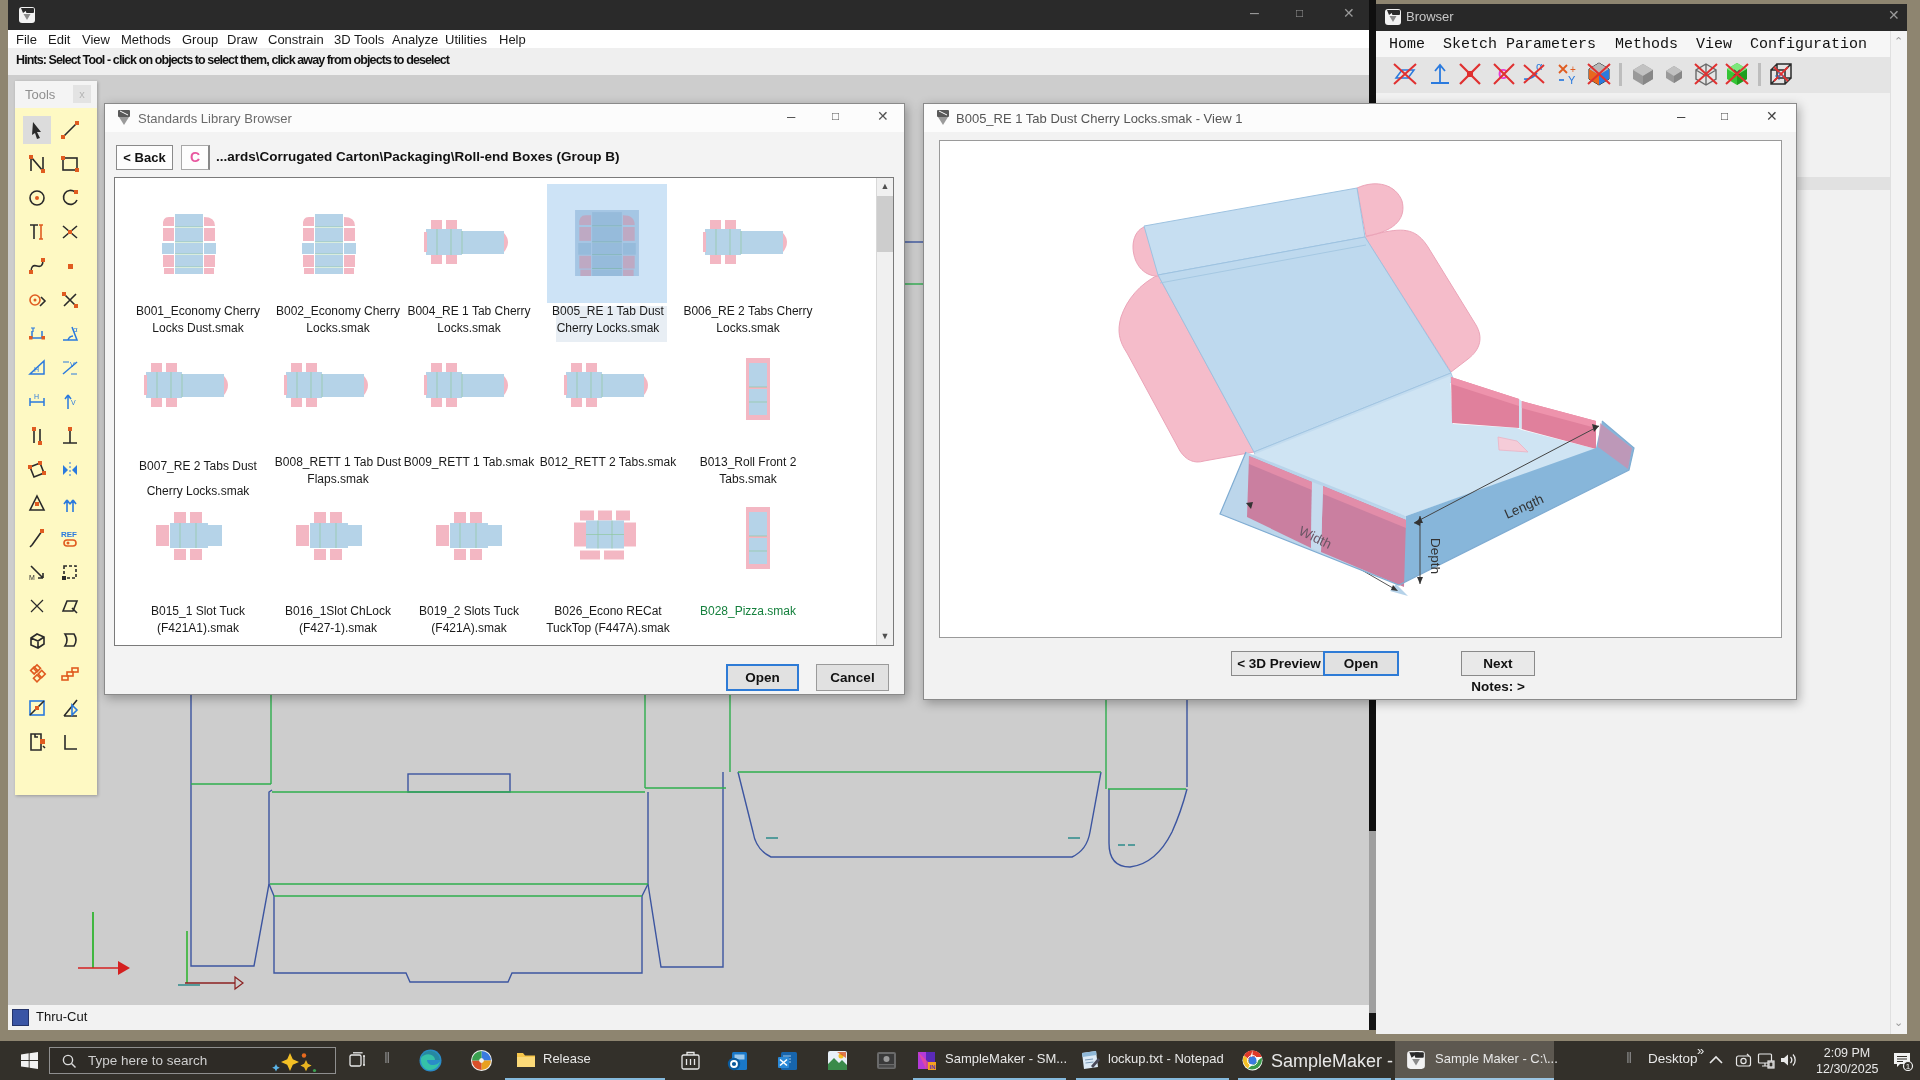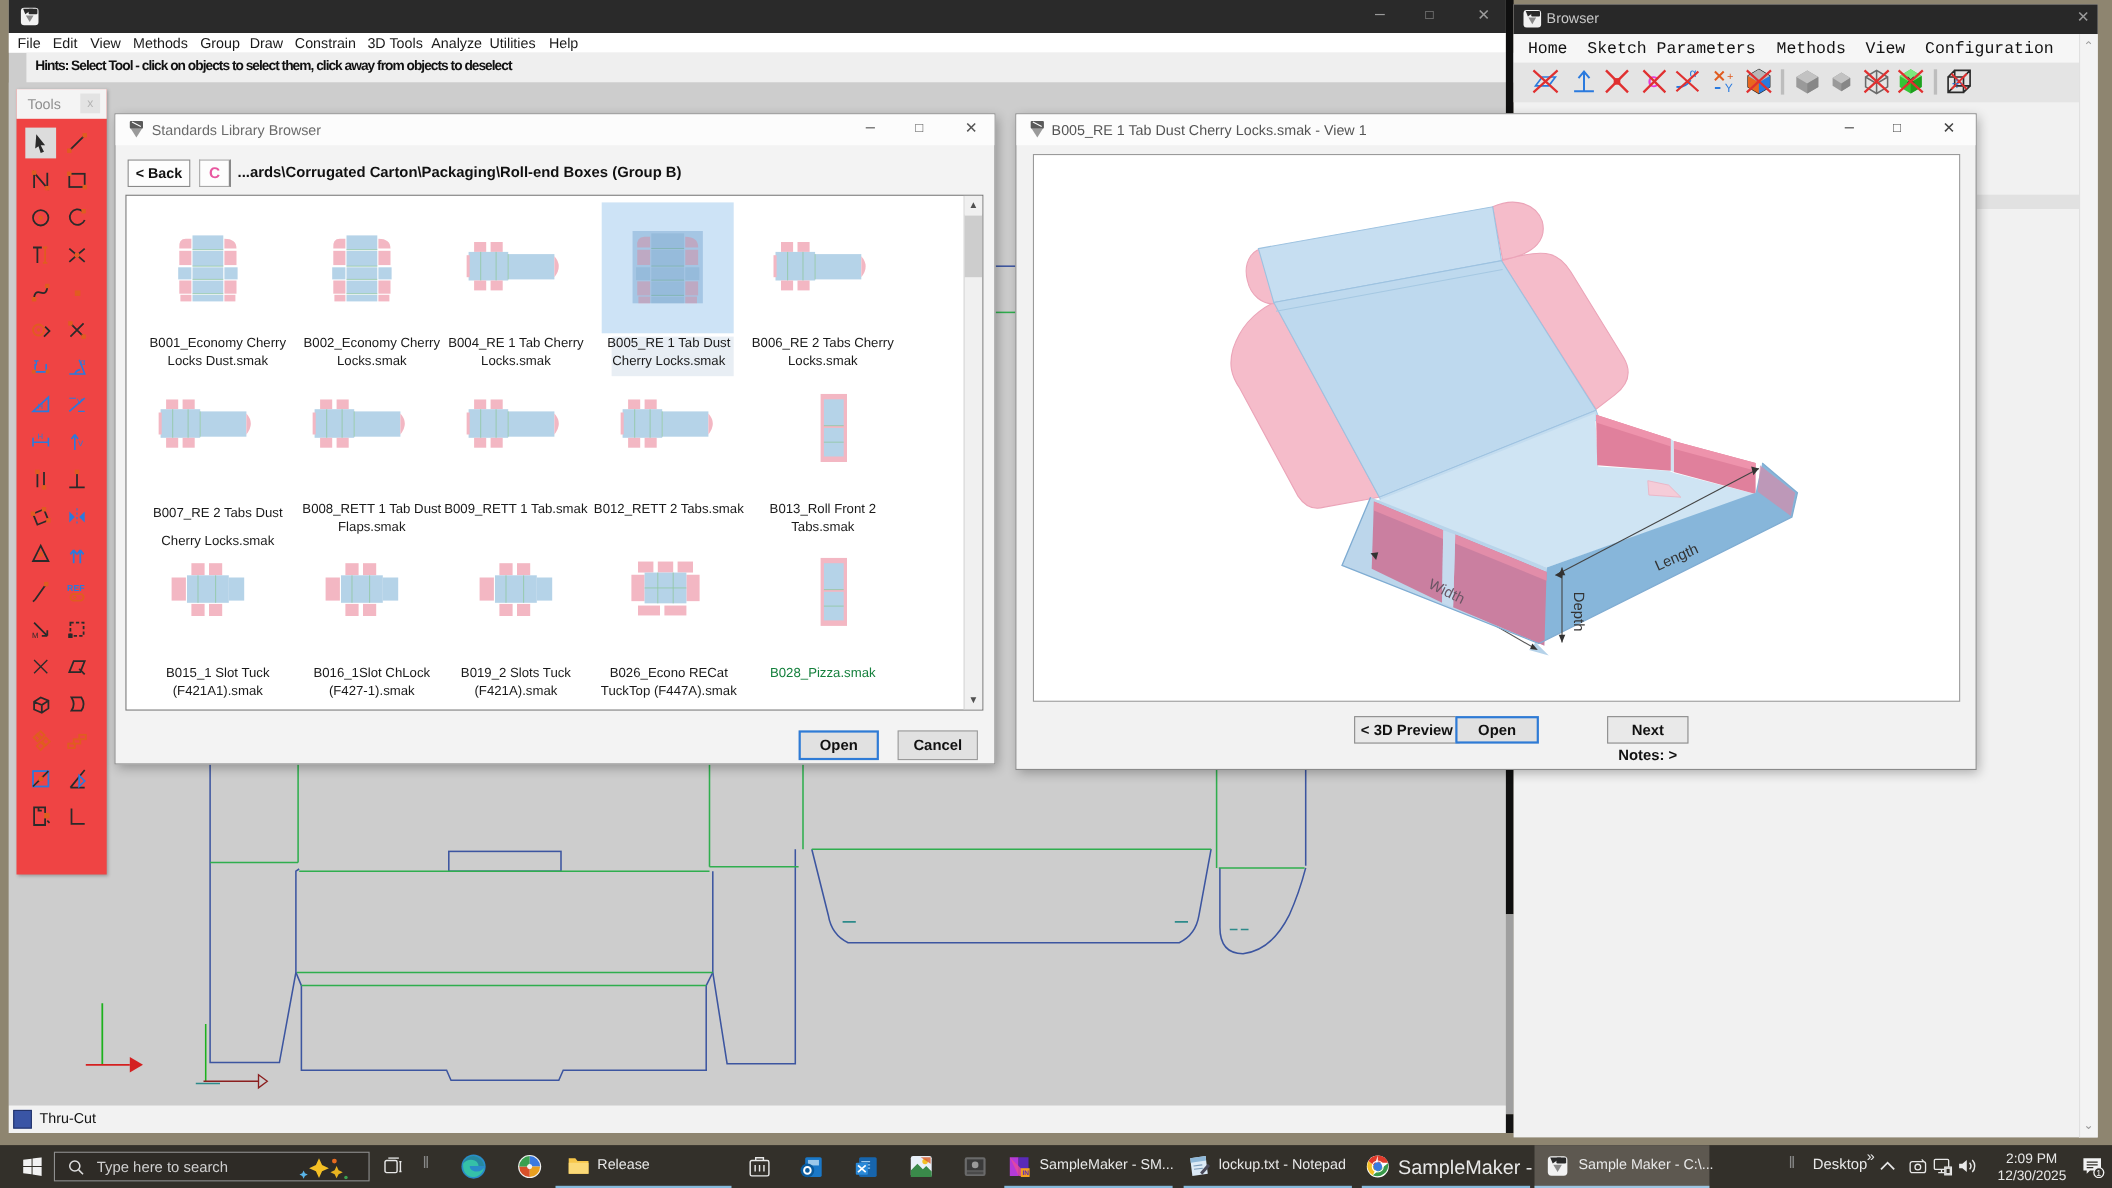--- a/index.html
+++ b/index.html
@@ -32,21 +32,21 @@
     <span class="abs" style="left:113px;top:2px;">Methods</span>
     <span class="abs" style="left:174px;top:2px;">Group</span>
     <span class="abs" style="left:219px;top:2px;">Draw</span>
     <span class="abs" style="left:260px;top:2px;">Constrain</span>
     <span class="abs" style="left:326px;top:2px;">3D Tools</span>
     <span class="abs" style="left:384px;top:2px;">Analyze</span>
     <span class="abs" style="left:437px;top:2px;">Utilities</span>
     <span class="abs" style="left:491px;top:2px;">Help</span>
   </div>
 
-  <div class="abs" style="left:16px;top:48px;width:1361px;height:27px;background:#efefef;">
+  <div class="abs" style="left:0;top:48px;width:1361px;height:27px;background:#efefef;">
     <span class="abs" style="left:8px;top:5px;font-size:12.5px;font-weight:700;letter-spacing:-0.9px;color:#111;">Hints: Select Tool - click on objects to select them, click away from objects to deselect</span>
   </div>
 
   <div class="abs" id="canvas" style="left:0;top:75px;width:1361px;height:930px;background:#cdcdcd;overflow:hidden;">
 
     <svg class="abs" style="left:0;top:0;" width="1361" height="930" id="dieline" fill="none">
       <g stroke="#3c55a0" stroke-width="1.4">
         <polyline points="183,620 183,891 246,891 261,809 261,717 264,715"></polyline>
           <path d="M261,809 L266,821 M640,809 L634,821"></path>
         <rect x="400" y="699" width="102" height="18"></rect>
@@ -75,21 +75,21 @@
         <path d="M110,886 L122,893 L110,900 Z" fill="#d42020"></path>
         <path d="M179,856 L179,908" stroke="#1db11d" stroke-width="1.4"></path>
         <path d="M177,908 L227,908" stroke="#8b1f1f" stroke-width="1.4"></path>
         <path d="M227,902 L235,908 L227,914 Z" fill="none" stroke="#8b1f1f" stroke-width="1.2"></path>
       </g>
 
       <path d="M897,167 L916,167" stroke="#3c55a0" stroke-width="1.4"></path>
       <path d="M897,209 L916,209" stroke="#2fae4e" stroke-width="1.4"></path>
     </svg>
 
-    <div class="abs" id="tools" style="left:7px;top:6px;width:82px;height:714px;background:#ef4444;box-shadow:1px 1px 3px rgba(0,0,0,0.25);">
+    <div class="abs" id="tools" style="left:7px;top:6px;width:82px;height:714px;background:#fef9c3;box-shadow:1px 1px 3px rgba(0,0,0,0.25);">
       <div class="abs" style="left:0;top:0;width:82px;height:27px;background:#f4f4f4;">
         <span class="abs" style="left:10px;top:6px;color:#8f8f8f;font-size:13px;">Tools</span>
         <span class="abs" style="left:58px;top:4px;width:18px;height:18px;background:#e3e3e3;color:#b5b5b5;font-size:11px;text-align:center;line-height:18px;">x</span>
       </div>
       <svg class="abs" style="left:0;top:27px;" width="82" height="687" id="toolicons" fill="none">
       <g stroke="#2a2a2a" stroke-width="1.6">
         <g transform="translate(22,22)">
               <rect x="-14" y="-14" width="28" height="28" fill="#dcdcdc" stroke="none"></rect>
               <path d="M-4,-8 L4,2 L0,2 L3,8 L0,9 L-2,3 L-5,5 Z" fill="#2a2a2a" stroke="none"></path>
             </g>

